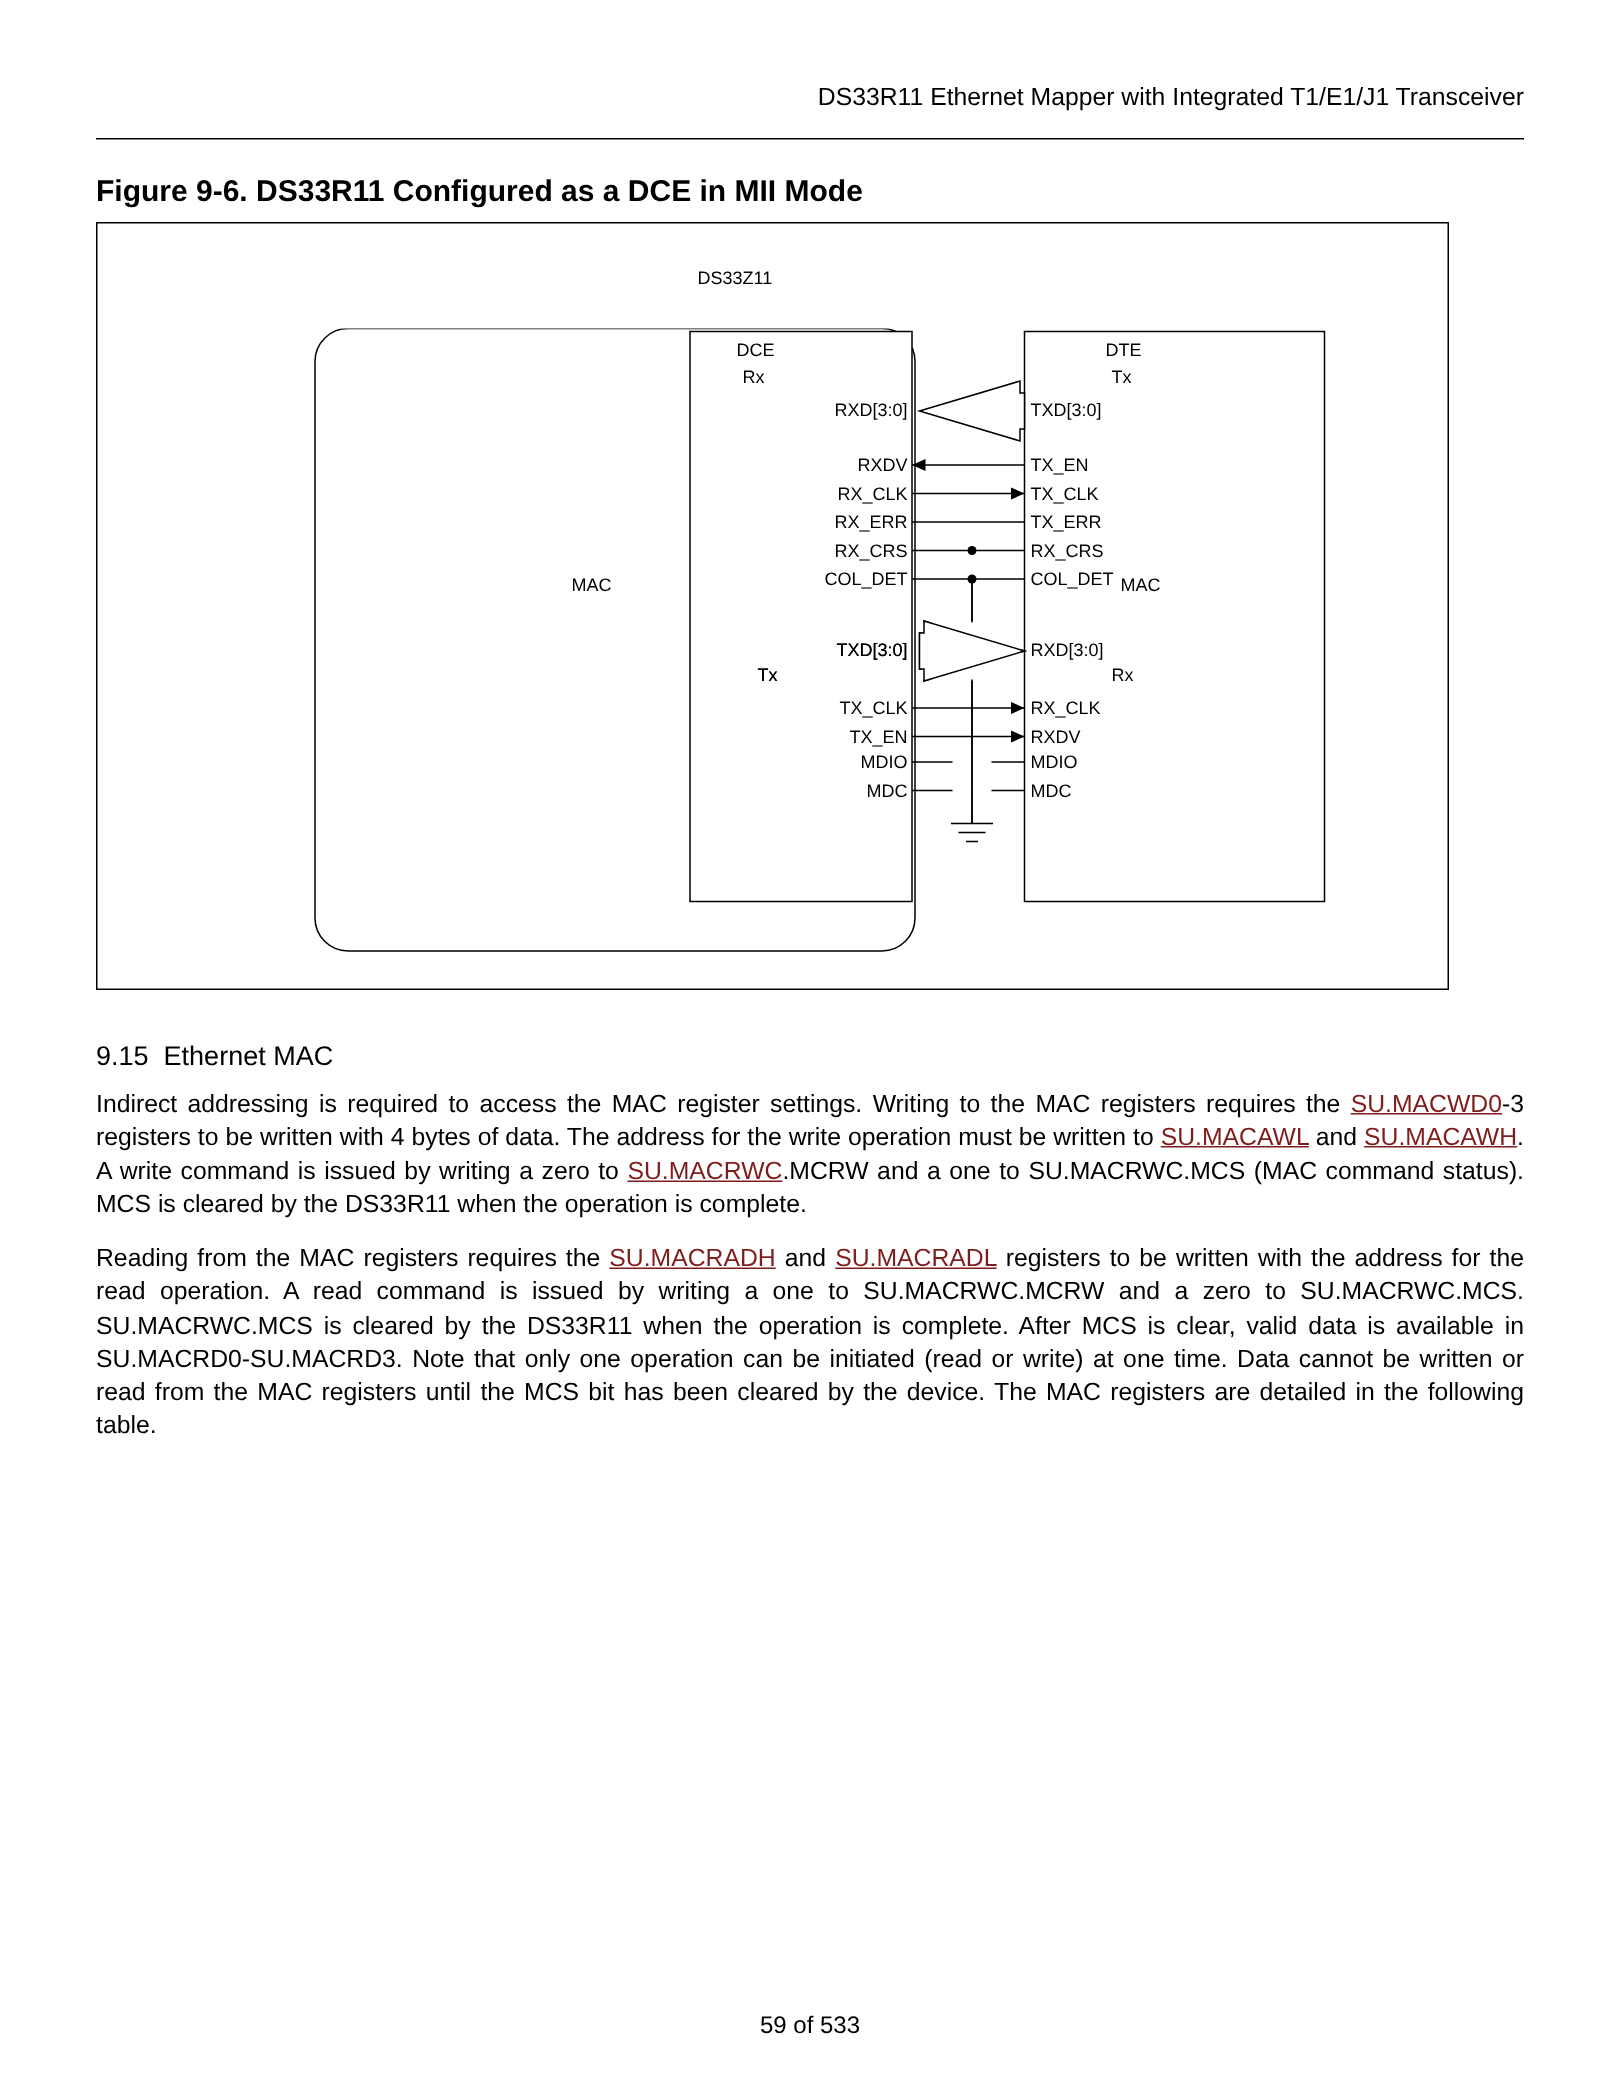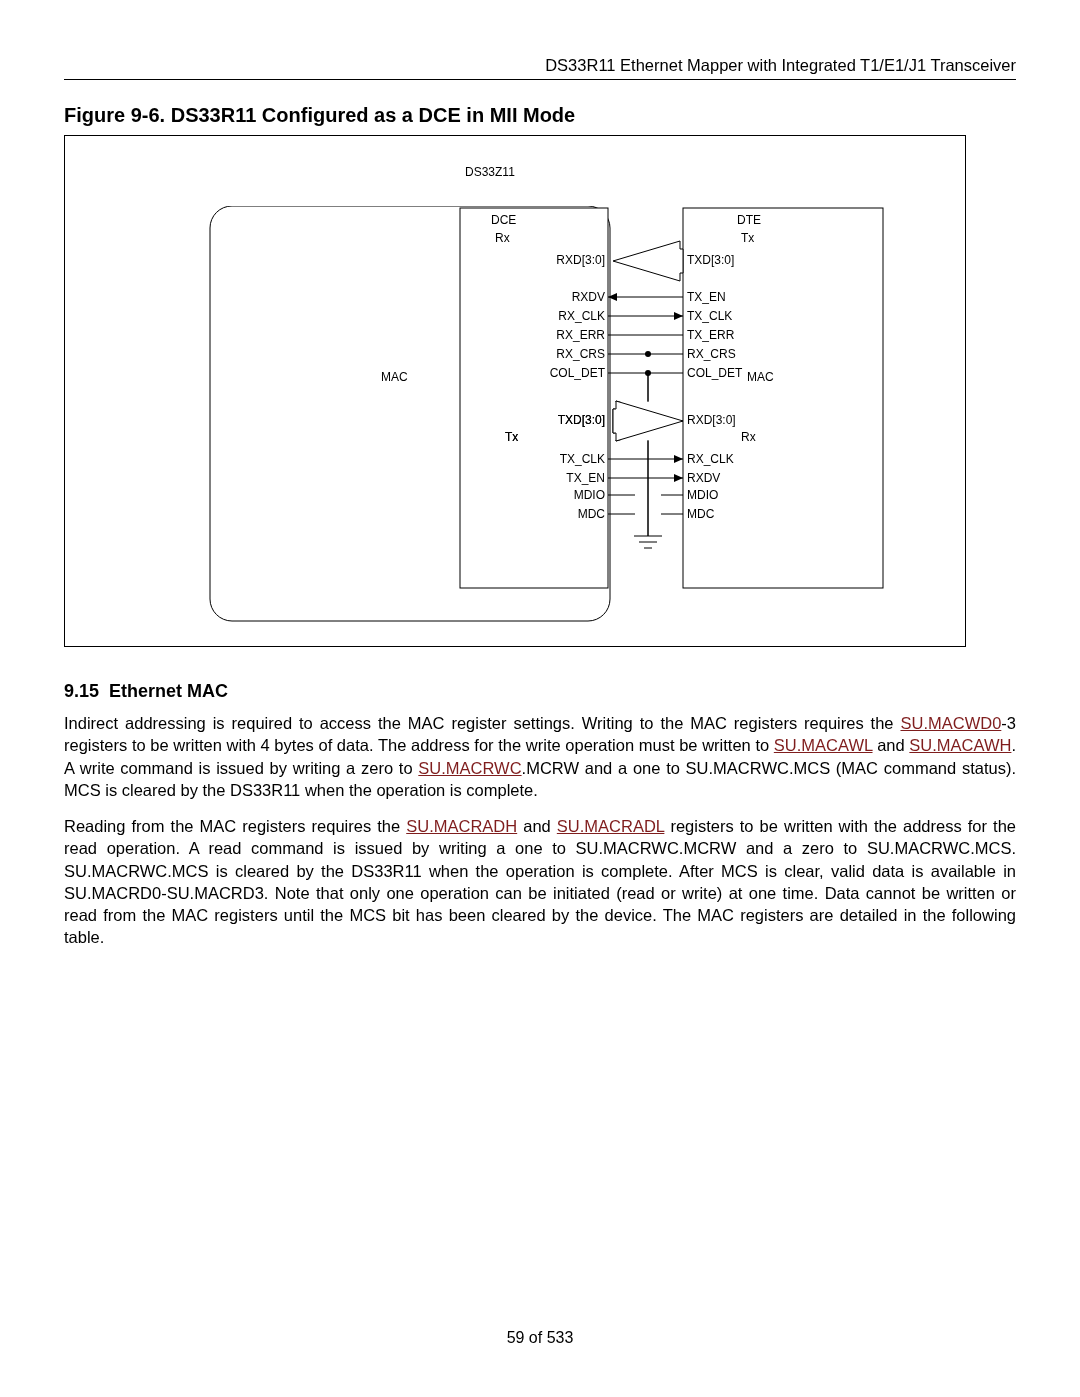--- a/index.html
+++ b/index.html
@@ -7,40 +7,40 @@
     margin: 0;
     padding: 56px 64px 40px 64px;
     width: 1080px;
     box-sizing: border-box;
     color: #000;
     background: #fff;
   }
   .header {
     text-align: right;
     font-size: 16.5px;
-    padding-bottom: 4px;
+    padding-bottom: 17px;
     border-bottom: 1.5px solid #000;
     margin-bottom: 24px;
   }
   .fig-title {
     font-weight: bold;
     font-size: 20px;
     margin-bottom: 8px;
   }
   .diagram-frame {
     border: 1.5px solid #000;
     width: 900px;
     height: 510px;
     position: relative;
   }
   svg { position: absolute; top: 0; left: 0; }
   .sig { font-family: Arial; font-size: 12px; }
   .siglbl { font-family: Arial; font-size: 12px; }
   .section-h {
-    font-weight: bold;
+    font-weight: normal;
     font-size: 18px;
     margin-top: 34px;
     margin-bottom: 10px;
   }
   .para {
     font-size: 16.5px;
     line-height: 1.35;
     text-align: justify;
     margin-bottom: 14px;
   }

